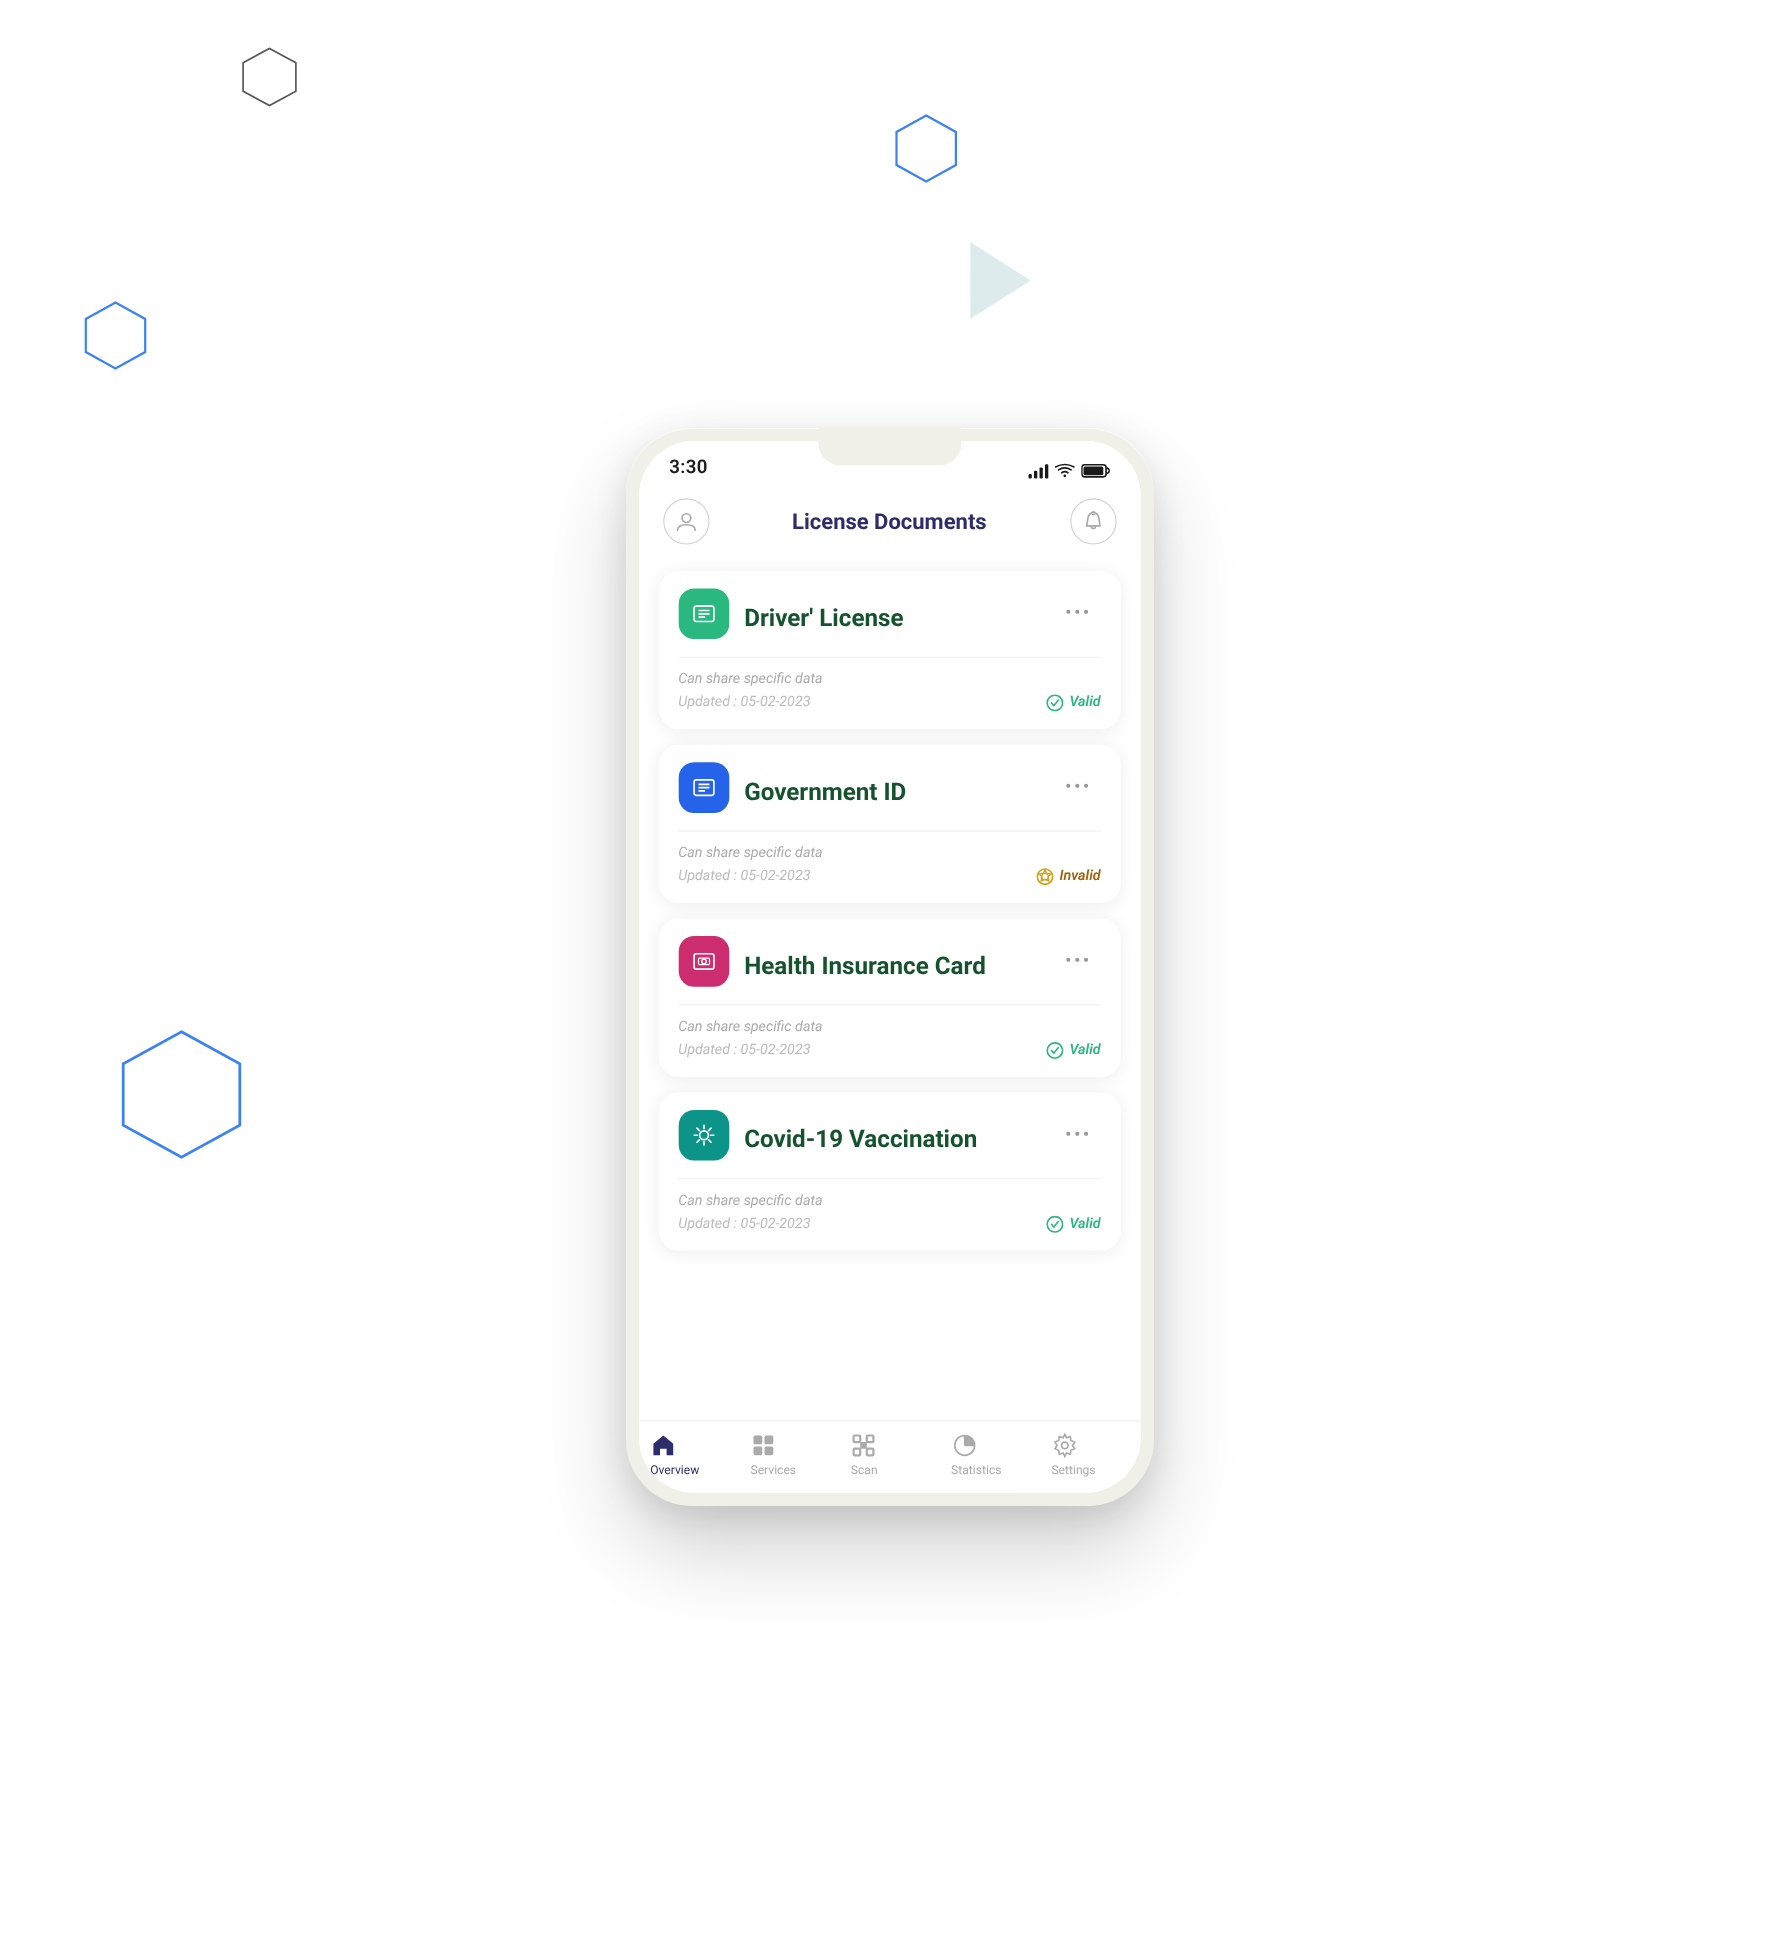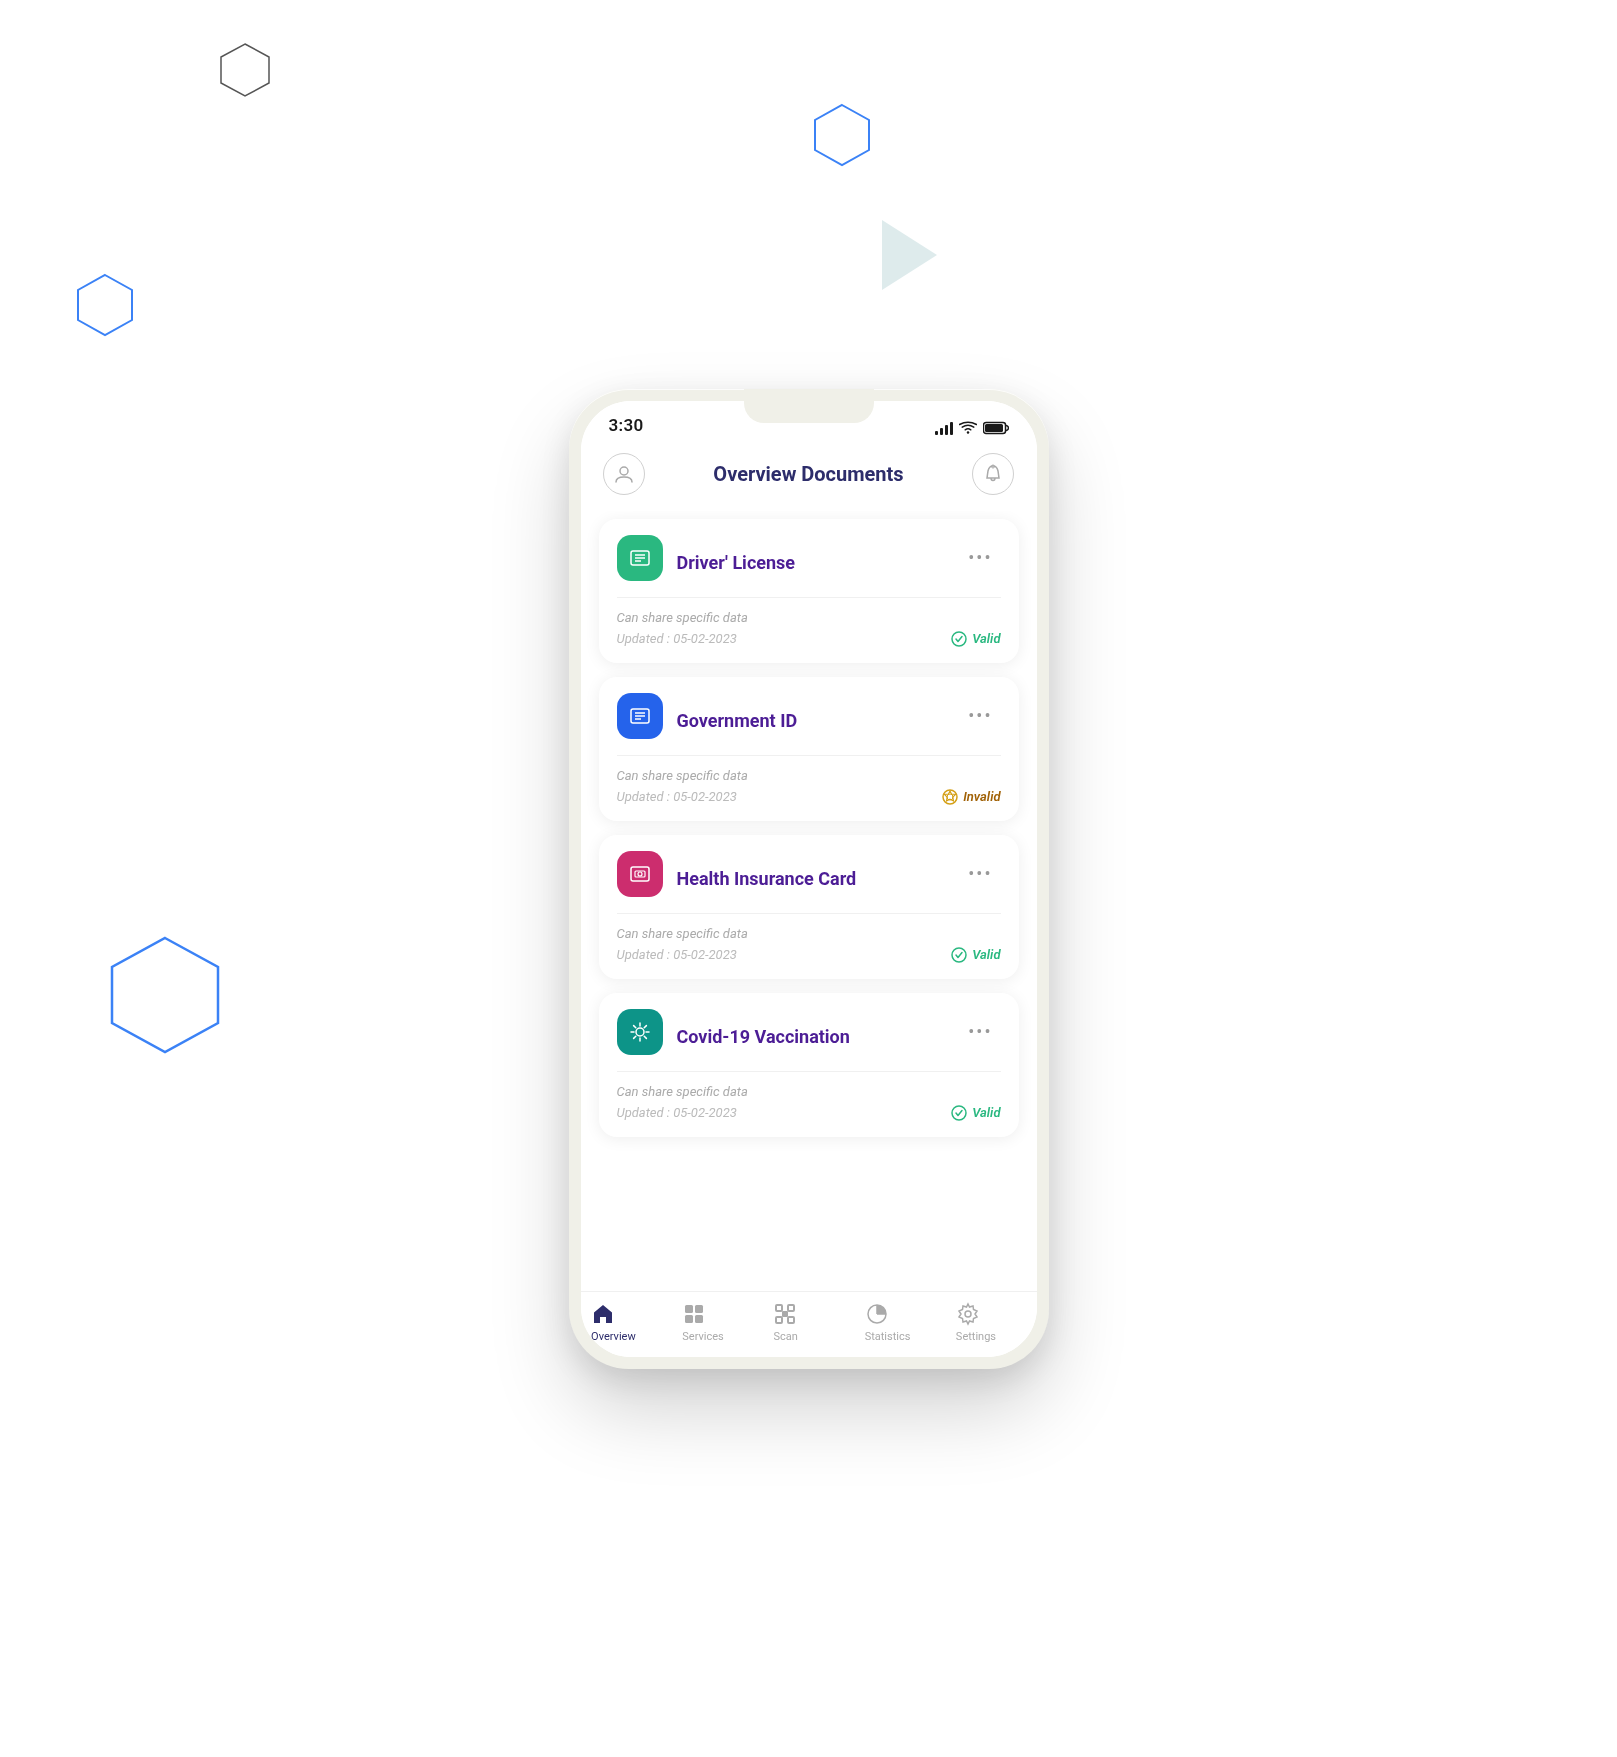--- a/index.html
+++ b/index.html
@@ -151,23 +151,23 @@
       color: #fff;
       flex-shrink: 0;
     }
 
     .doc-icon.green { background: #2ab880; }
     .doc-icon.blue { background: #2563eb; }
     .doc-icon.pink { background: #cc2d6e; }
     .doc-icon.teal { background: #0d9488; }
 
     .doc-name {
-      font-size: 18px;
+      font-size: 22px;
       font-weight: 700;
-      color: #4c1d95;
+      color: #14532d;
       margin-top: 10px;
     }
 
     .more-btn {
       color: #999;
       font-size: 18px;
       letter-spacing: 2px;
       cursor: pointer;
       padding: 4px 8px;
     }
@@ -320,21 +320,21 @@
         </div>
       </div>
 
       <div class="app-header">
         <div class="header-icon-btn">
           <svg width="20" height="20" viewBox="0 0 20 20" fill="none">
             <circle cx="10" cy="7" r="4" stroke="#aaa" stroke-width="1.5" fill="none"></circle>
             <path d="M2 18 Q2 13 10 13 Q18 13 18 18" stroke="#aaa" stroke-width="1.5" fill="none" stroke-linecap="round"></path>
           </svg>
         </div>
-        <span class="header-title">Overview Documents</span>
+        <span class="header-title">License Documents</span>
         <div class="header-icon-btn">
           <svg width="20" height="20" viewBox="0 0 20 20" fill="none">
             <path d="M10 2 Q14 2 15 7 L16 14 H4 L5 7 Q6 2 10 2 Z" stroke="#aaa" stroke-width="1.5" fill="none"></path>
             <path d="M8 14 Q8 16.5 10 16.5 Q12 16.5 12 14" stroke="#aaa" stroke-width="1.5" fill="none"></path>
             <circle cx="10" cy="2.5" r="1.5" fill="none" stroke="#aaa" stroke-width="1"></circle>
           </svg>
         </div>
       </div>
 
       <div class="scroll-content">

